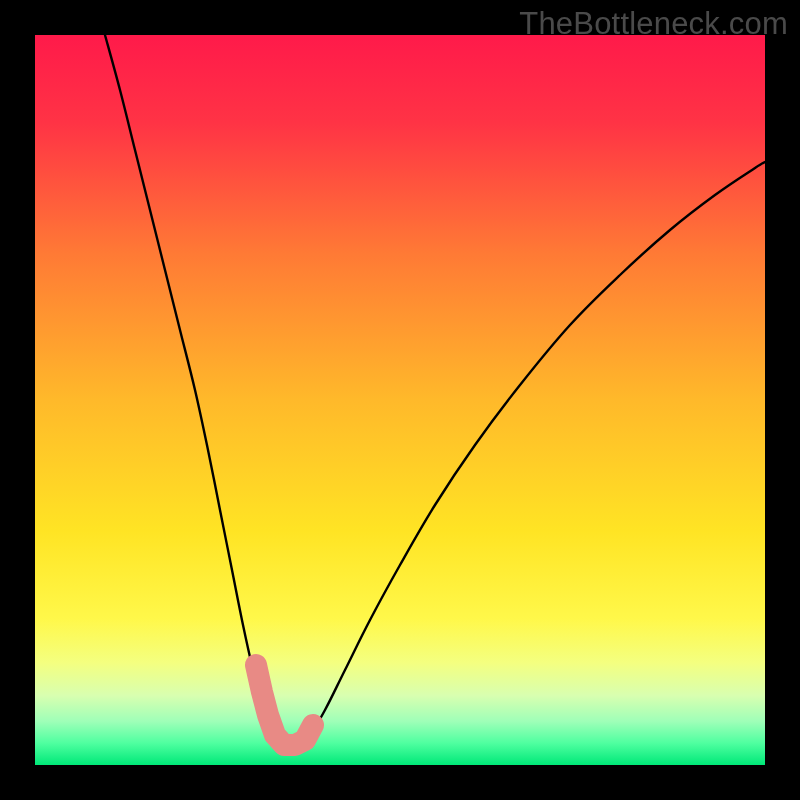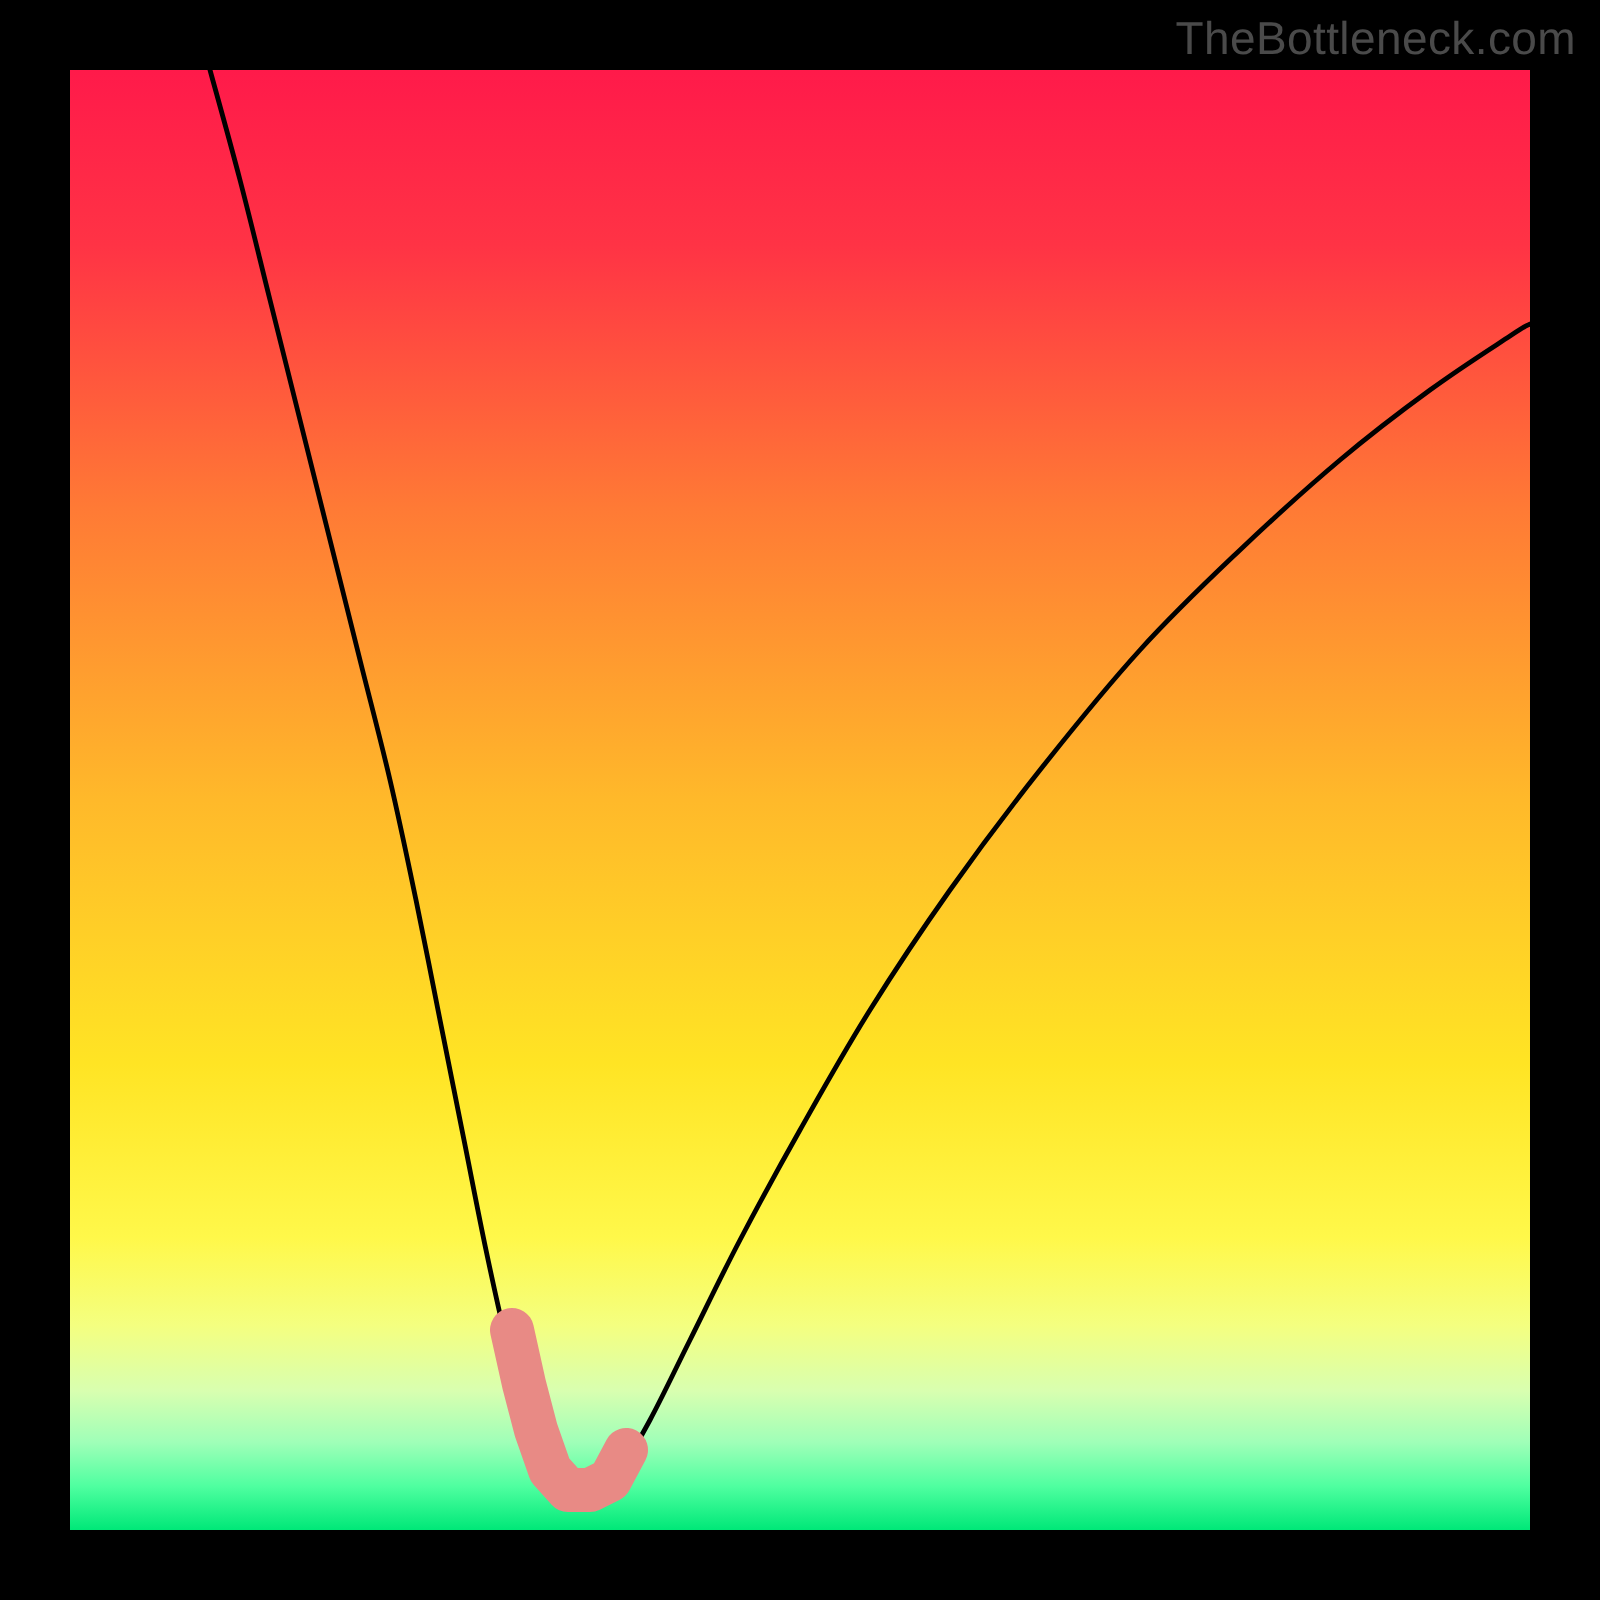--- a/index.html
+++ b/index.html
@@ -19,21 +19,21 @@
     height: 800px;
   }
   svg {
     display: block;
   }
   .watermark {
     position: absolute;
     top: 6px;
     right: 12px;
     color: #4a4a4a;
-    font-size: 23px;
+    font-size: 31px;
     font-weight: 500;
     letter-spacing: 0.2px;
   }
 </style>
 </head>
 <body>
 
 <div class="container">
   <svg id="chart-svg" width="800" height="800" viewBox="0 0 800 800">
     <defs>

